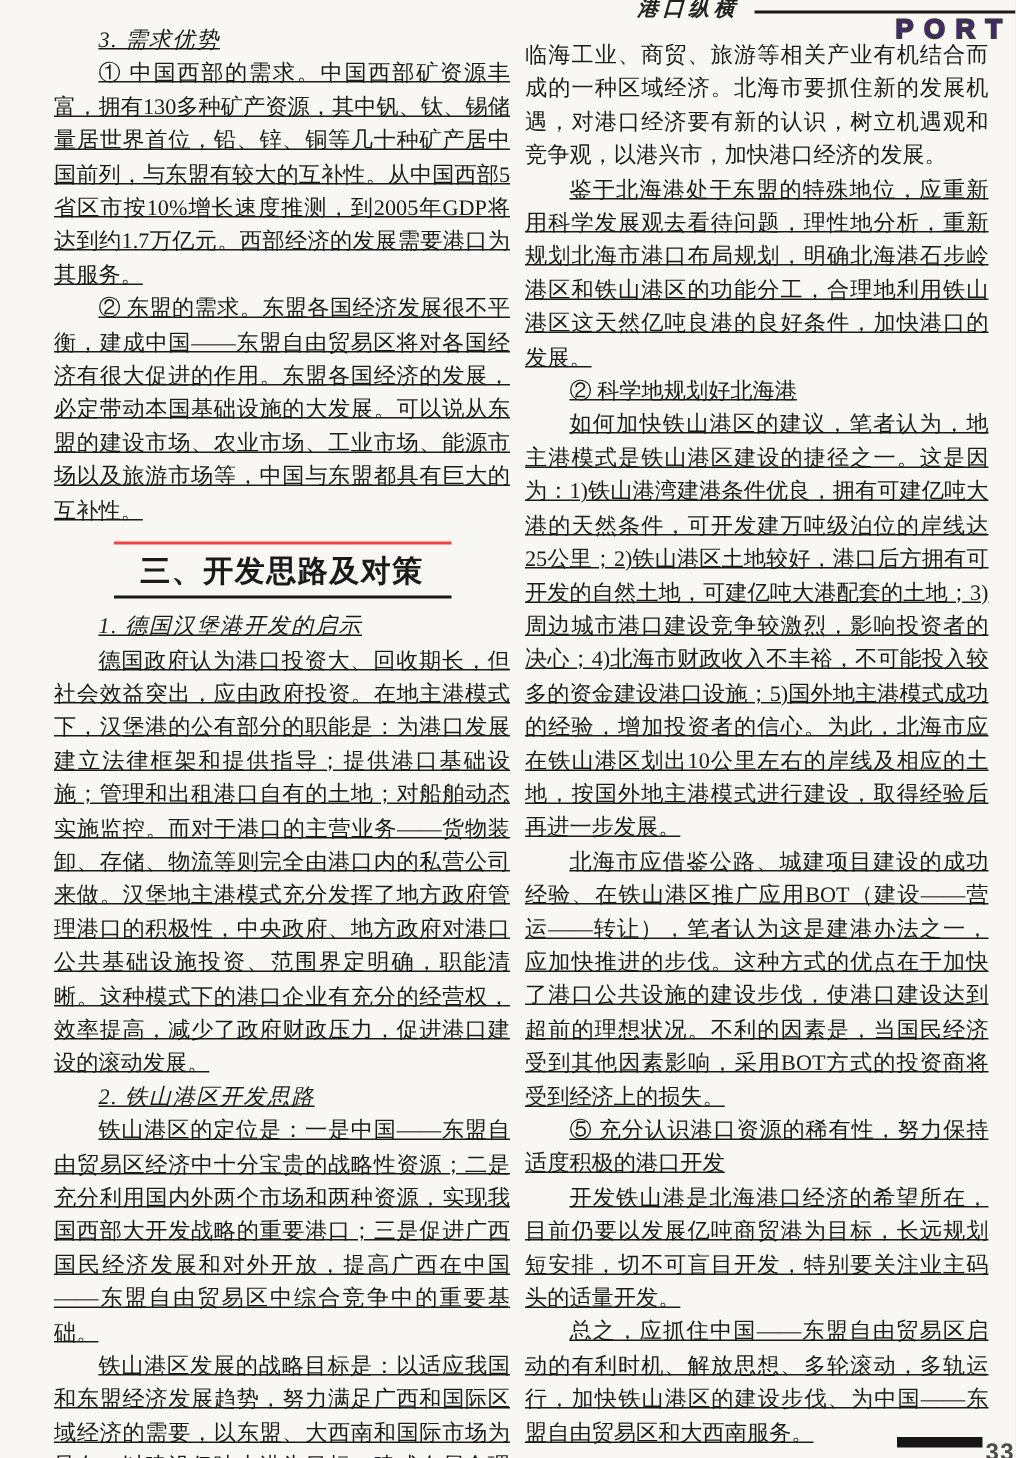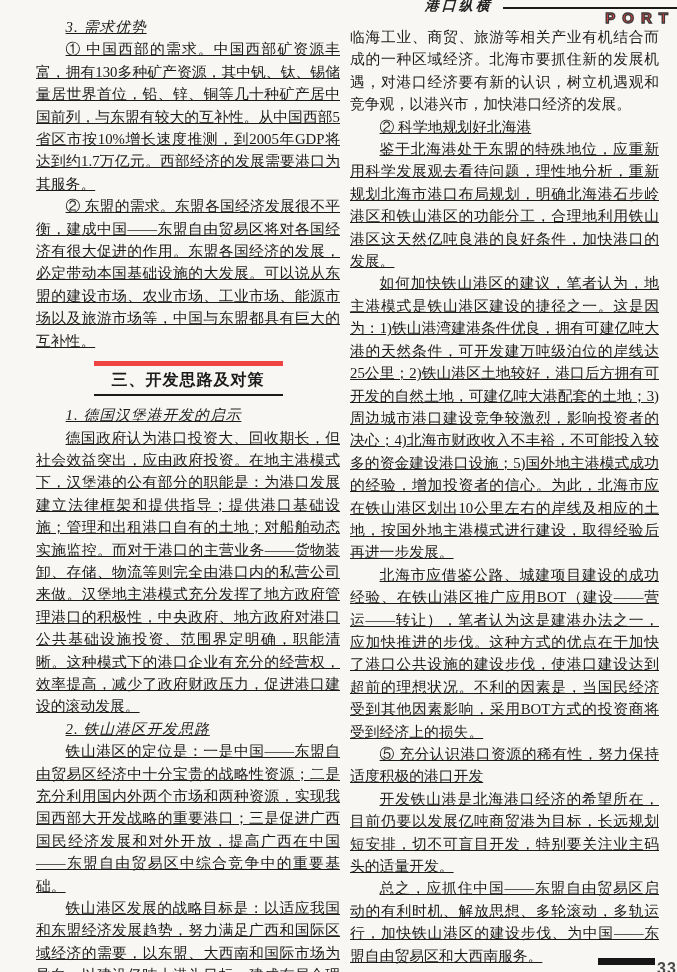--- a/index.html
+++ b/index.html
@@ -19,42 +19,42 @@
     transform:skewX(-16deg);color:#222;
     font-family:"Liberation Sans","DejaVu Sans",sans-serif;
   }
   .header-rule{
     position:absolute;left:503px;top:7px;width:174px;height:2px;
     background:#1a1a1a;
   }
   .journal-en{
     position:absolute;right:2px;top:9px;
     font-family:"Liberation Sans","DejaVu Sans",sans-serif;
-    font-weight:900;font-size:15px;letter-spacing:7px;
-    color:#ef4444;-webkit-text-stroke:1.3px #3a3a3a;
+    font-weight:900;font-size:18px;letter-spacing:7px;
+    color:#4c1d95;-webkit-text-stroke:1.3px #3a3a3a;
     text-shadow:0 0 1px #555;
   }
   
   .col{position:absolute;top:16px;}
   .col-left{left:36px;width:304px;}
   .col-right{left:350px;top:26px;width:309px;}
   .col p{
     margin:0;font-size:14.8px;line-height:22.4px;
     text-align:justify;text-justify:inter-ideograph;
   }
   .indent{text-indent:2em;text-decoration:underline;}
   .kaiti{
     font-style:oblique;letter-spacing:1px;
     font-family:"Liberation Serif","DejaVu Serif",serif;
   }
   .section-box{
     width:-moz-fit-content;width:fit-content;
     margin:9px auto 8px auto;padding:4px 18px 3px 18px;
-    border-top:5px solid #ef4444;border-bottom:2px solid #1a1a1a;
-    font-size:16px;font-weight:bold;letter-spacing:1px;
+    border-top:2px solid #ef4444;border-bottom:2px solid #1a1a1a;
+    font-size:20px;font-weight:bold;letter-spacing:1px;
     font-family:"Liberation Sans","DejaVu Sans",sans-serif;
   }
   
   .footer-bar{
     position:absolute;left:598px;top:958px;width:57px;height:7px;
     background:#161616;
   }
   .page-number{
     position:absolute;left:657px;top:960px;
     font-family:"Liberation Sans","DejaVu Sans",sans-serif;
@@ -78,22 +78,22 @@
     <p class="kaiti indent">1. 德国汉堡港开发的启示</p>
     <p class="indent">德国政府认为港口投资大、回收期长，但社会效益突出，应由政府投资。在地主港模式下，汉堡港的公有部分的职能是：为港口发展建立法律框架和提供指导；提供港口基础设施；管理和出租港口自有的土地；对船舶动态实施监控。而对于港口的主营业务——货物装卸、存储、物流等则完全由港口内的私营公司来做。汉堡地主港模式充分发挥了地方政府管理港口的积极性，中央政府、地方政府对港口公共基础设施投资、范围界定明确，职能清晰。这种模式下的港口企业有充分的经营权，效率提高，减少了政府财政压力，促进港口建设的滚动发展。</p>
     <p class="kaiti indent">2. 铁山港区开发思路</p>
     <p class="indent">铁山港区的定位是：一是中国——东盟自由贸易区经济中十分宝贵的战略性资源；二是充分利用国内外两个市场和两种资源，实现我国西部大开发战略的重要港口；三是促进广西国民经济发展和对外开放，提高广西在中国——东盟自由贸易区中综合竞争中的重要基础。</p>
     <p class="indent">铁山港区发展的战略目标是：以适应我国和东盟经济发展趋势，努力满足广西和国际区域经济的需要，以东盟、大西南和国际市场为导向、以建设亿吨大港为目标，建成布局合理规模大型化、专业化、泊位深水化、管理科学化、信息畅通、安全优质、高效的现代化港口。</p>
 
   </div>
 
   <div class="col col-right">
     <p>临海工业、商贸、旅游等相关产业有机结合而成的一种区域经济。北海市要抓住新的发展机遇，对港口经济要有新的认识，树立机遇观和竞争观，以港兴市，加快港口经济的发展。</p>
+    <p class="indent">鉴于北海港处于东盟的特殊地位，应重新用科学发展观去看待问题，理性地分析，重新规划北海市港口布局规划，明确北海港石步岭港区和铁山港区的功能分工，合理地利用铁山港区这天然亿吨良港的良好条件，加快港口的发展。</p>
     <p class="indent">② 科学地规划好北海港</p>
-    <p class="indent">鉴于北海港处于东盟的特殊地位，应重新用科学发展观去看待问题，理性地分析，重新规划北海市港口布局规划，明确北海港石步岭港区和铁山港区的功能分工，合理地利用铁山港区这天然亿吨良港的良好条件，加快港口的发展。</p>
     <p class="indent">如何加快铁山港区的建议，笔者认为，地主港模式是铁山港区建设的捷径之一。这是因为：1)铁山港湾建港条件优良，拥有可建亿吨大港的天然条件，可开发建万吨级泊位的岸线达25公里；2)铁山港区土地较好，港口后方拥有可开发的自然土地，可建亿吨大港配套的土地；3)周边城市港口建设竞争较激烈，影响投资者的决心；4)北海市财政收入不丰裕，不可能投入较多的资金建设港口设施；5)国外地主港模式成功的经验，增加投资者的信心。为此，北海市应在铁山港区划出10公里左右的岸线及相应的土地，按国外地主港模式进行建设，取得经验后再进一步发展。</p>
     <p class="indent">北海市应借鉴公路、城建项目建设的成功经验、在铁山港区推广应用BOT（建设——营运——转让），笔者认为这是建港办法之一，应加快推进的步伐。这种方式的优点在于加快了港口公共设施的建设步伐，使港口建设达到超前的理想状况。不利的因素是，当国民经济受到其他因素影响，采用BOT方式的投资商将受到经济上的损失。</p>
     <p class="indent">⑤ 充分认识港口资源的稀有性，努力保持适度积极的港口开发</p>
     <p class="indent">开发铁山港是北海港口经济的希望所在，目前仍要以发展亿吨商贸港为目标，长远规划短安排，切不可盲目开发，特别要关注业主码头的适量开发。</p>
     <p class="indent">总之，应抓住中国——东盟自由贸易区启动的有利时机、解放思想、多轮滚动，多轨运行，加快铁山港区的建设步伐、为中国——东盟自由贸易区和大西南服务。</p>
 
   </div>
 
   <div class="footer-bar"></div>
   <div class="page-number">33</div>

